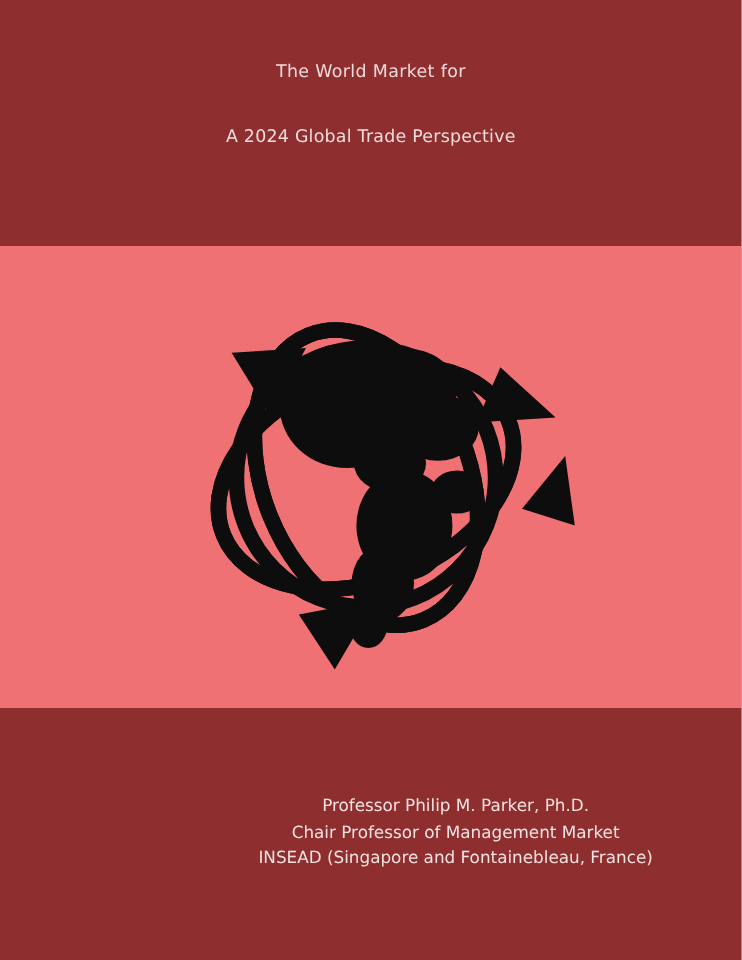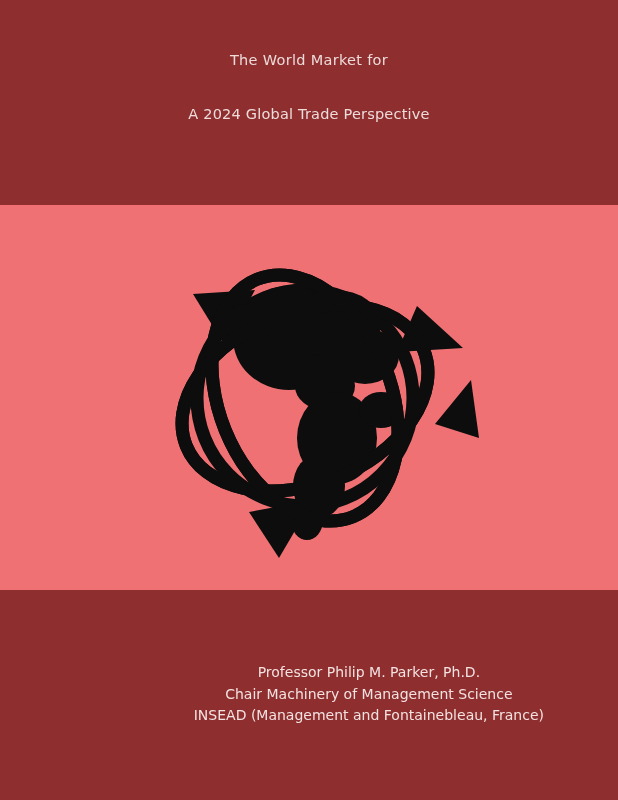--- a/index.html
+++ b/index.html
@@ -378,17 +378,17 @@
           <ellipse cx="176" cy="170" rx="86" ry="128" transform="rotate(-22 176 170)"></ellipse>
         </g>
       </g>
     </svg>
   </div>
 
   <div class="band-bottom"></div>
 
   <div class="author-block">
     <div class="author-line">Professor Philip M. Parker, Ph.D.</div>
-    <div class="author-line">Chair Machinery of Management Science</div>
-    <div class="author-line">INSEAD (Management and Fontainebleau, France)</div>
+    <div class="author-line">Chair Professor of Management Market</div>
+    <div class="author-line">INSEAD (Singapore and Fontainebleau, France)</div>
   </div>
 
 </div>
 
 </body></html>

